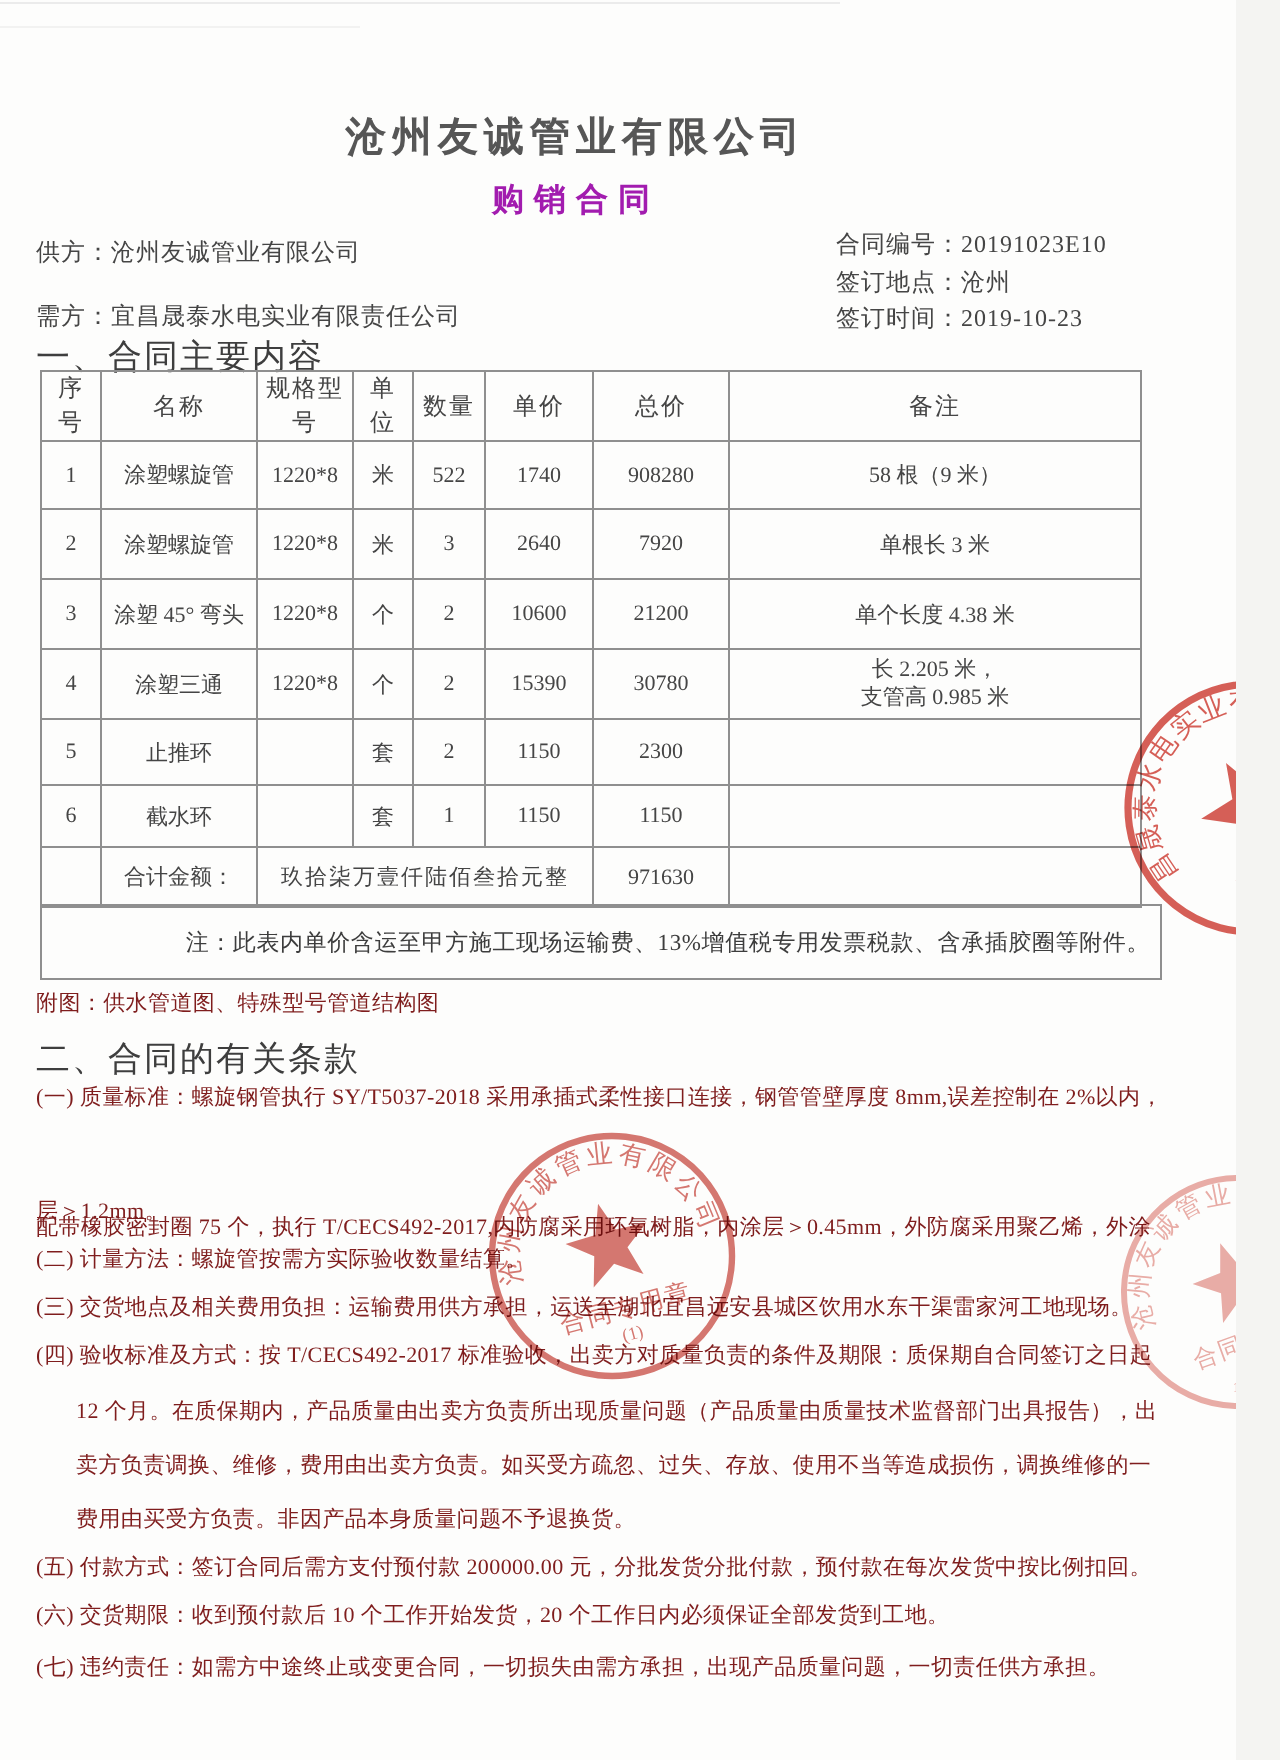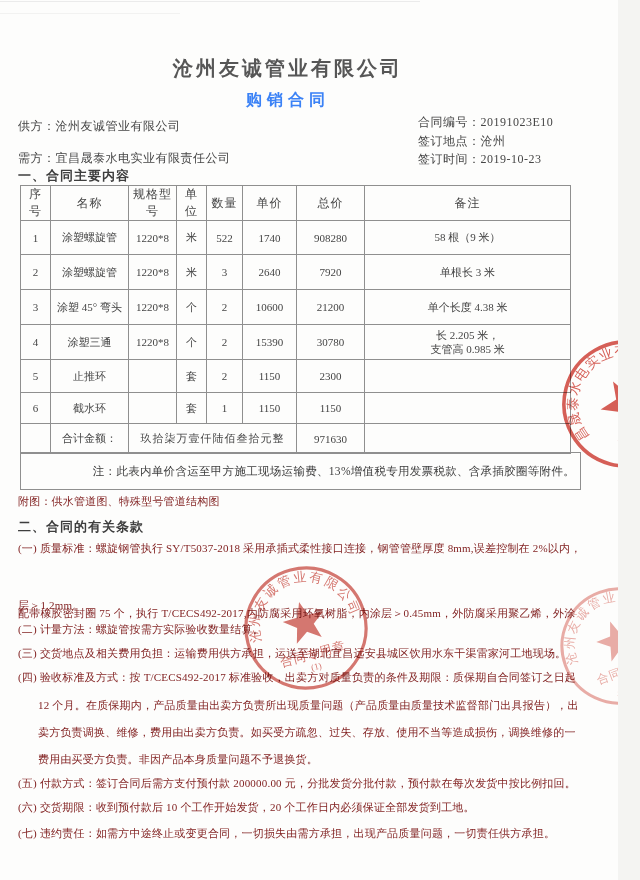--- a/index.html
+++ b/index.html
@@ -3,23 +3,23 @@
 <meta charset="utf-8">
 <style>
   html,body{margin:0;padding:0;}
   body{width:640px;height:880px;background:#f4f4f2;}
   .page{position:relative;width:618px;height:880px;background:#fdfdfc;overflow:hidden;
         font-family:"Liberation Serif","DejaVu Serif",serif;color:#3c3c3c;}
   .abs{position:absolute;white-space:nowrap;}
   .doc-title{left:0;top:55px;width:576px;text-align:center;font-size:20px;font-weight:600;
              letter-spacing:3px;color:#565656;}
   .doc-subtitle{left:0;top:90px;width:576px;text-align:center;font-size:16px;font-weight:600;
-                letter-spacing:5px;color:#3b82f6;}
+                letter-spacing:5px;color:#a21caf;}
   .meta{font-size:12px;color:#454545;letter-spacing:0.5px;text-align:right;}
-  .sec-head{font-size:13px;font-weight:700;color:#3e3e3e;letter-spacing:1px;}
+  .sec-head{font-size:17px;font-weight:400;color:#3e3e3e;letter-spacing:1px;}
   .clause{font-size:11px;color:#7f1d1d;letter-spacing:0.2px;}
   table.items{position:absolute;left:20px;top:185px;width:550px;border-collapse:collapse;
               table-layout:fixed;font-size:11px;color:#454545;}
   table.items th,table.items td{border:1px solid #8f8f8f;text-align:center;vertical-align:middle;
               padding:0 2px;font-weight:normal;overflow:hidden;}
   table.items th{font-size:12px;letter-spacing:1px;}
   .note-box{left:20px;top:452px;width:549px;height:36px;border:1px solid #8f8f8f;
             font-size:11.5px;color:#3d3d3d;display:flex;align-items:center;padding:0 5px;
             letter-spacing:0.3px;white-space:nowrap;justify-content:flex-end;}
   .stamp{position:absolute;mix-blend-mode:multiply;pointer-events:none;}

